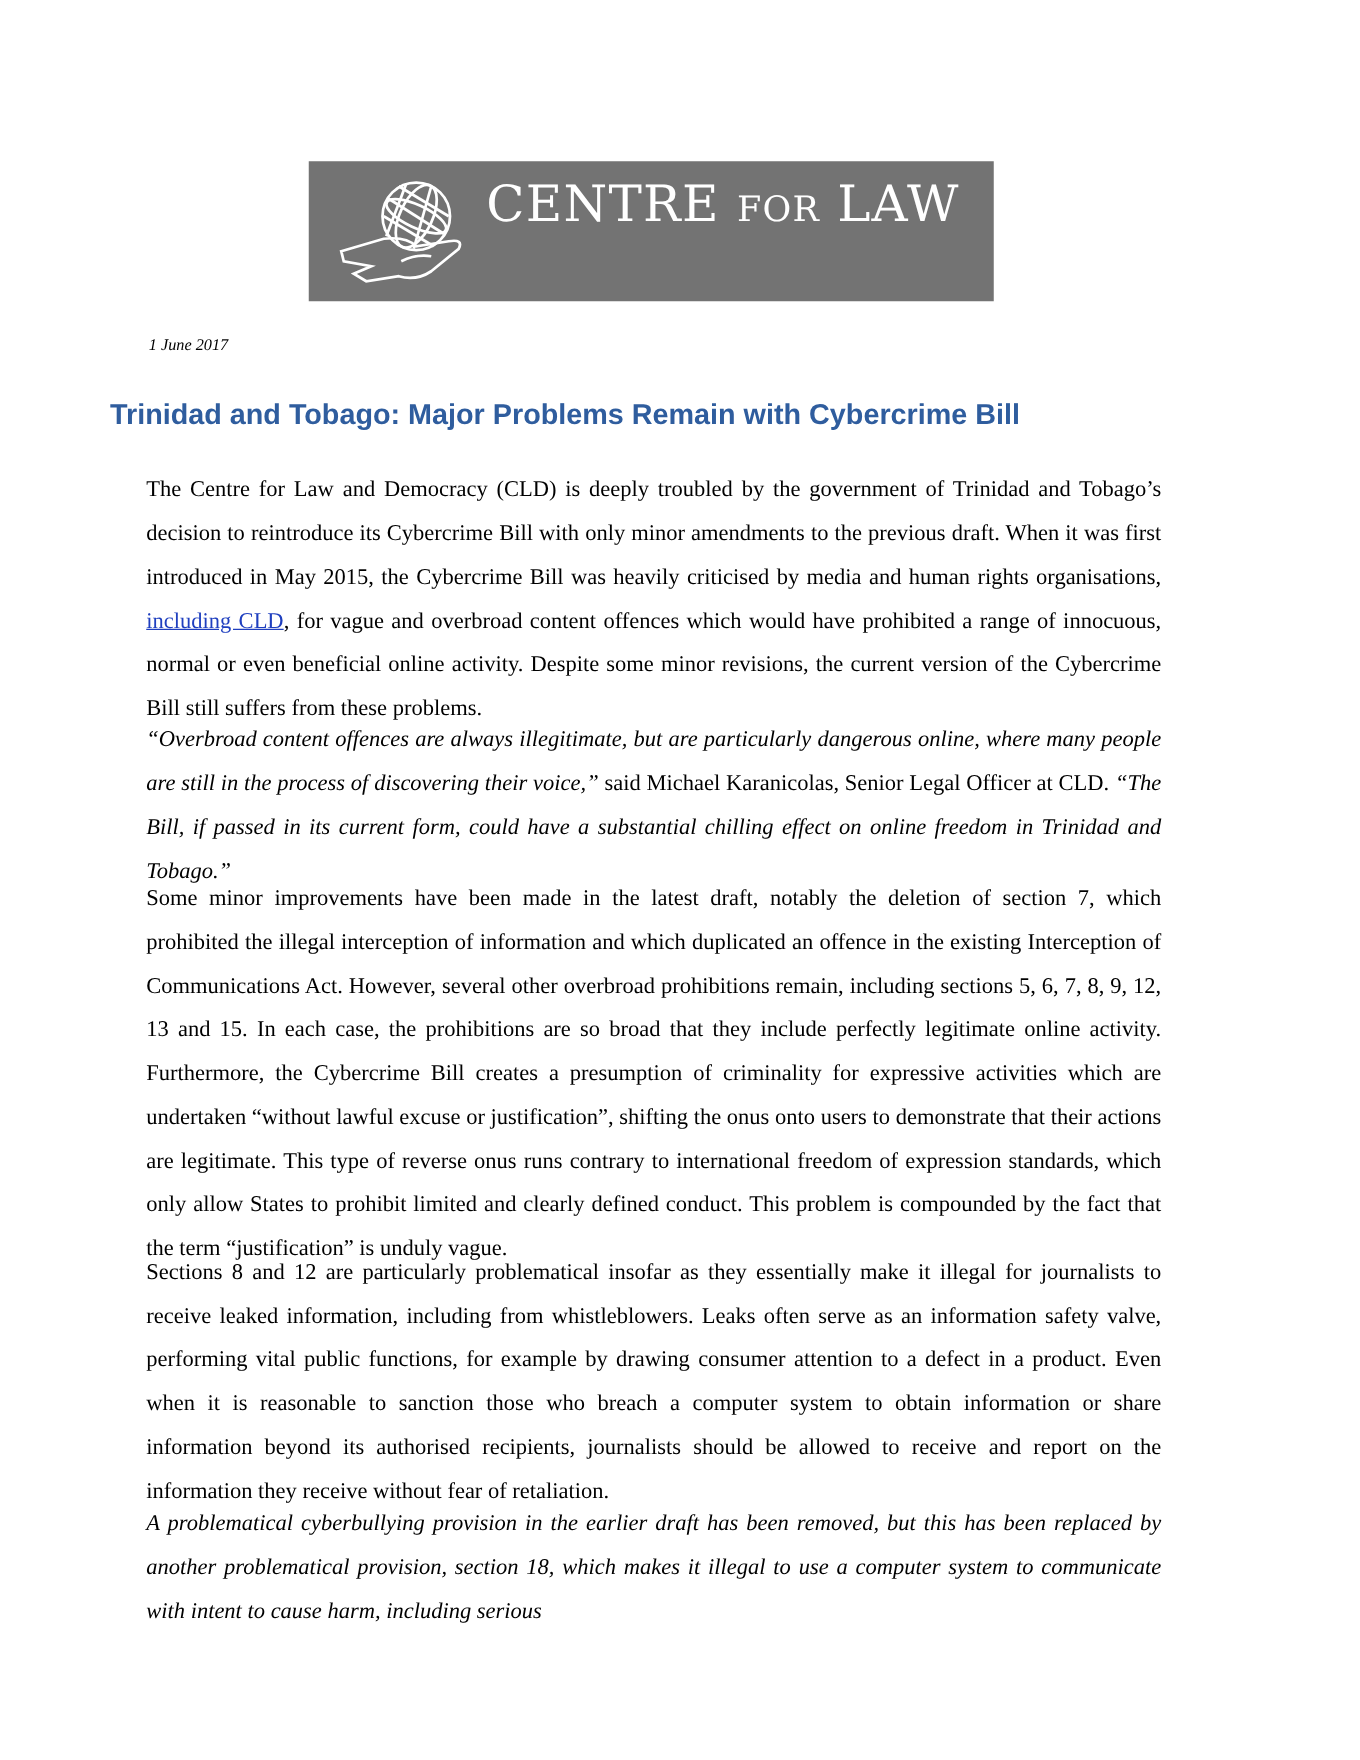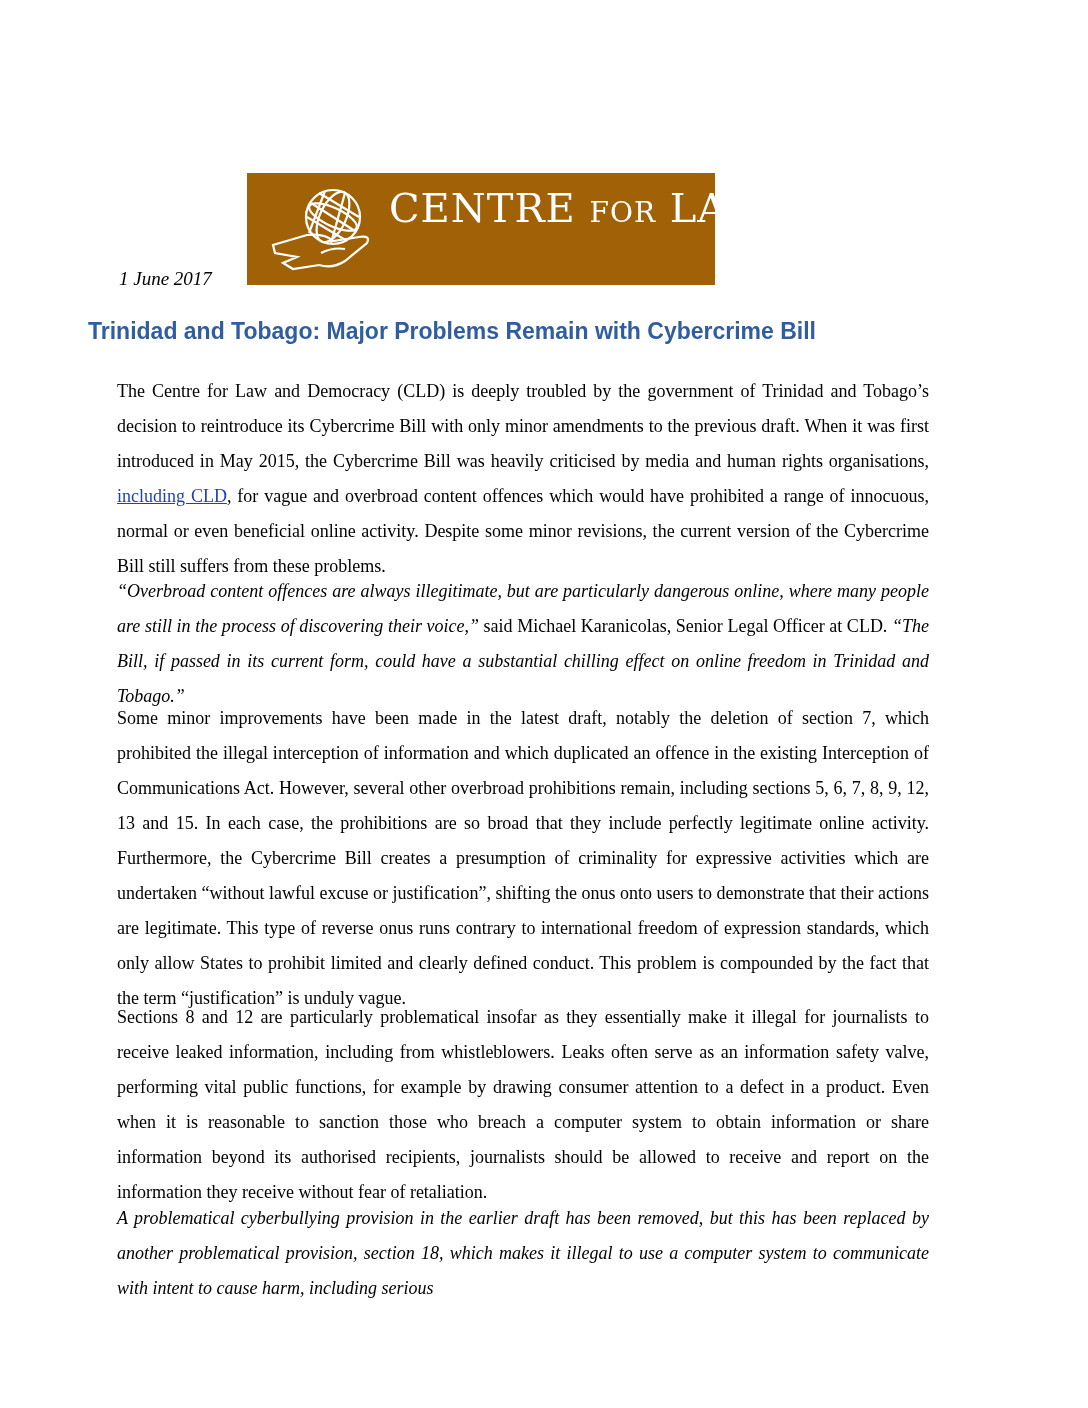--- a/index.html
+++ b/index.html
@@ -1,26 +1,26 @@
 <!DOCTYPE html>
 <html><head>
 <meta charset="utf-8">
 <style>
   html, body { margin: 0; padding: 0; background: #ffffff; }
   body { width: 1088px; height: 1408px; position: relative; overflow: hidden; font-family: "Liberation Serif", serif; color: #000; }
   .logo {
-    position: absolute; left: 247px; top: 129px; width: 468px; height: 112px;
-    background: #a16207; display: flex; align-items: center; margin-top: 44px;
+    position: absolute; left: 247px; top: 129px; width: 548px; height: 112px;
+    background: #737373; display: flex; align-items: center;
   }
   .logo svg.emblem { position: absolute; left: 20px; top: 10px; width: 112px; height: 92px; }
   .logo .lt { position: absolute; left: 142px; color: #ffffff; font-family: "DejaVu Serif", serif; font-weight: normal; letter-spacing: 1px; white-space: nowrap; }
   .logo .l1 { top: 12px; font-size: 40px; }
   .logo .l2 { top: 56px; font-size: 40px; }
   .logo .sm { font-size: 28px; }
-  .date { position: absolute; left: 119px; top: 268px; font-style: italic; font-size: 19px; font-family: "Liberation Serif", serif; }
+  .date { position: absolute; left: 119px; top: 268px; font-style: italic; font-size: 13px; font-family: "Liberation Serif", serif; }
   .title {
     position: absolute; left: 0; width: 904px; top: 318px; text-align: center;
     font-family: "Liberation Sans", sans-serif; font-weight: bold; font-size: 23px; color: #2f5d9e;
   }
   .para {
     position: absolute; left: 117px; width: 812px;
     font-size: 18px; line-height: 35px; text-align: justify; font-family: "Liberation Serif", serif;
   }
   .p1 { top: 374px; }
   .p2 { top: 574px; }

